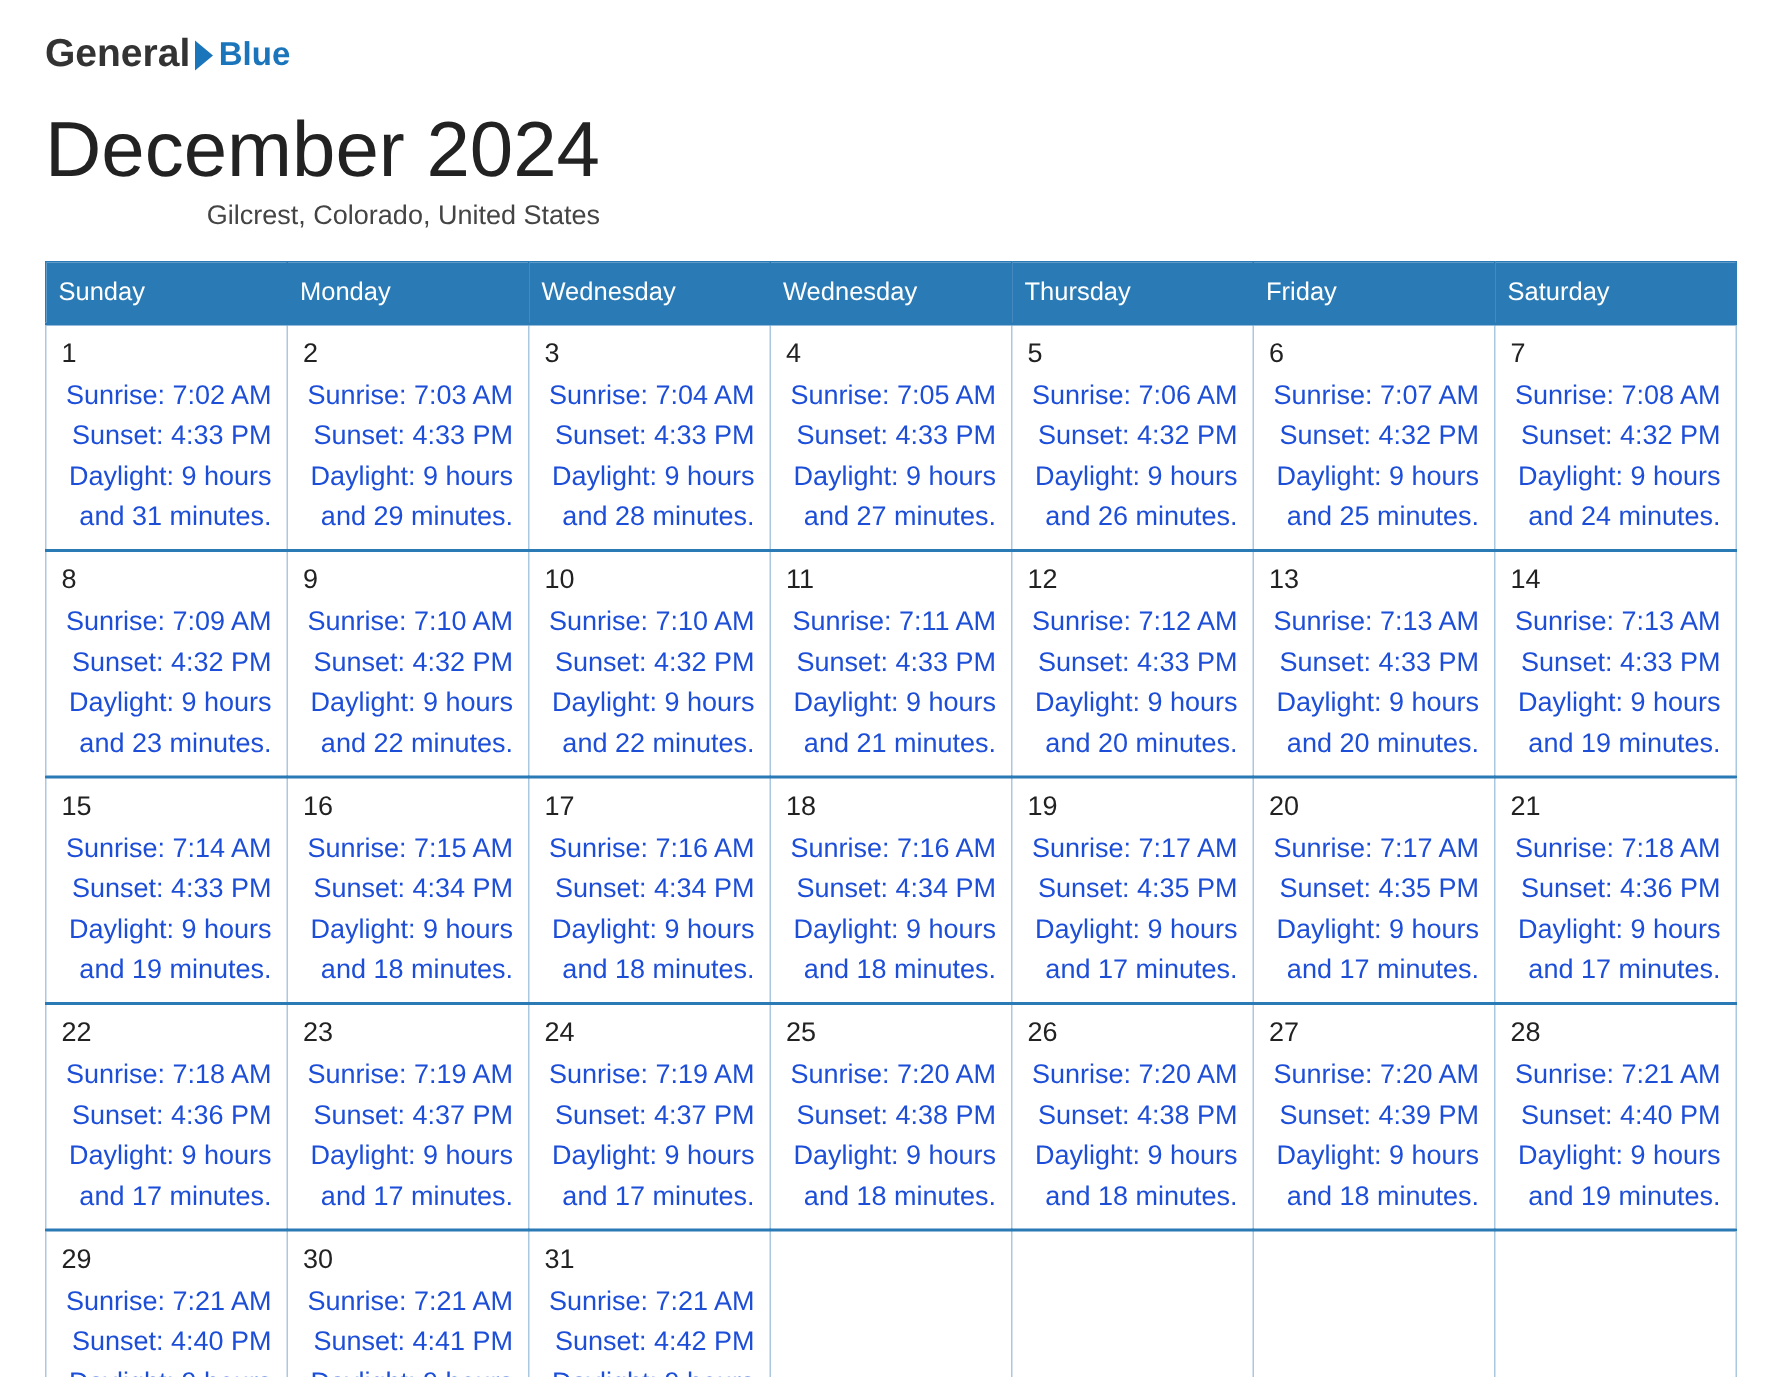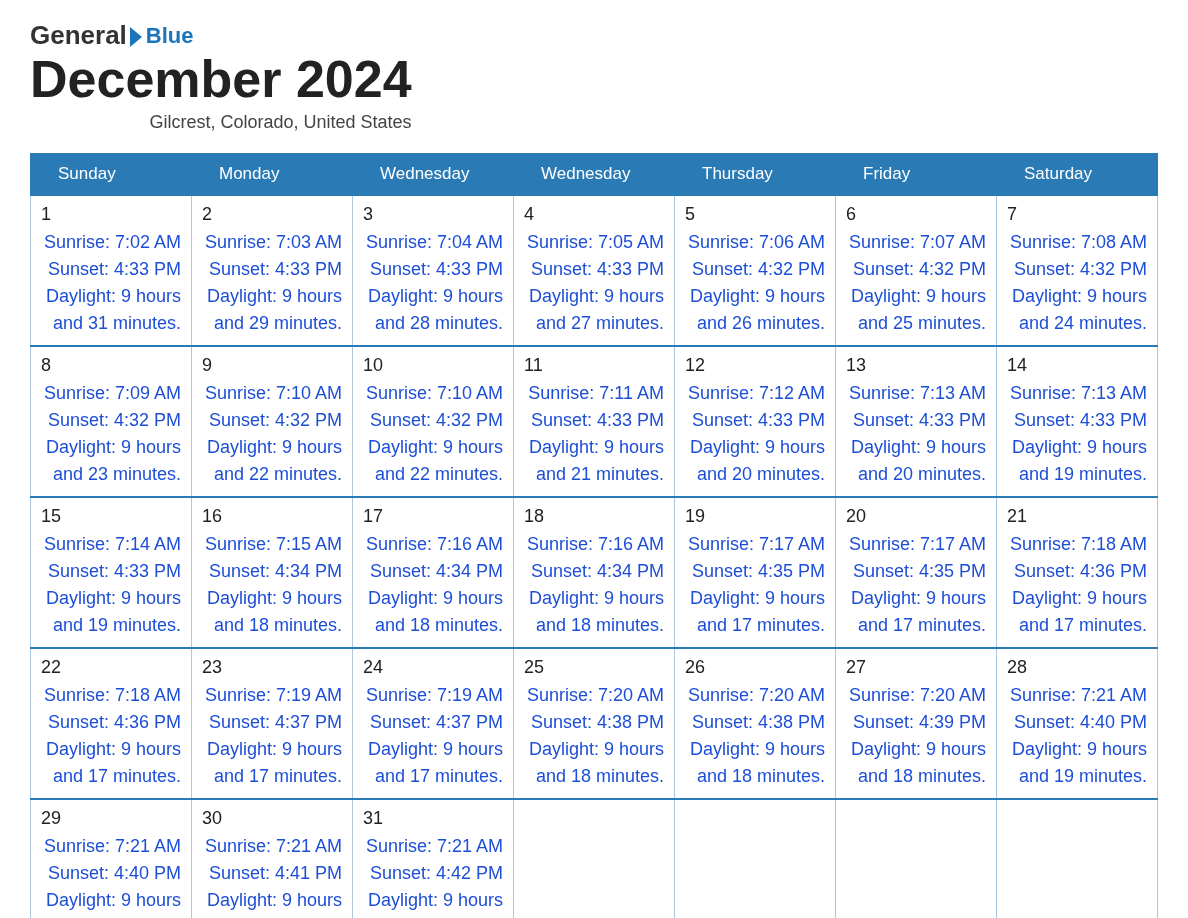--- a/index.html
+++ b/index.html
@@ -44,40 +44,41 @@
       font-size: 22px;
       font-weight: bold;
       color: #1a75bb;
       margin-left: 4px;
     }
     .title-section {
       text-align: right;
     }
     .month-title {
       font-size: 52px;
-      font-weight: bold;
+      font-weight: normal;
       color: #222;
       line-height: 1.1;
+      margin-top: 21px;
     }
     .location {
       font-size: 18px;
       color: #444;
       margin-top: 4px;
     }
     .calendar {
       width: 100%;
       border-collapse: collapse;
       border: 1.5px solid #2a7bb5;
     }
     .calendar th {
       background-color: #2a7bb5;
       color: white;
       font-size: 17px;
       font-weight: normal;
-      padding: 10px 27px;
+      padding: 10px 8px;
       text-align: left;
       border: 1px solid #2a7bb5;
     }
     .calendar td {
       vertical-align: top;
       padding: 8px 10px;
       border: 1px solid #aac8e0;
       width: 14.28%;
       min-height: 100px;
       font-size: 13px;

